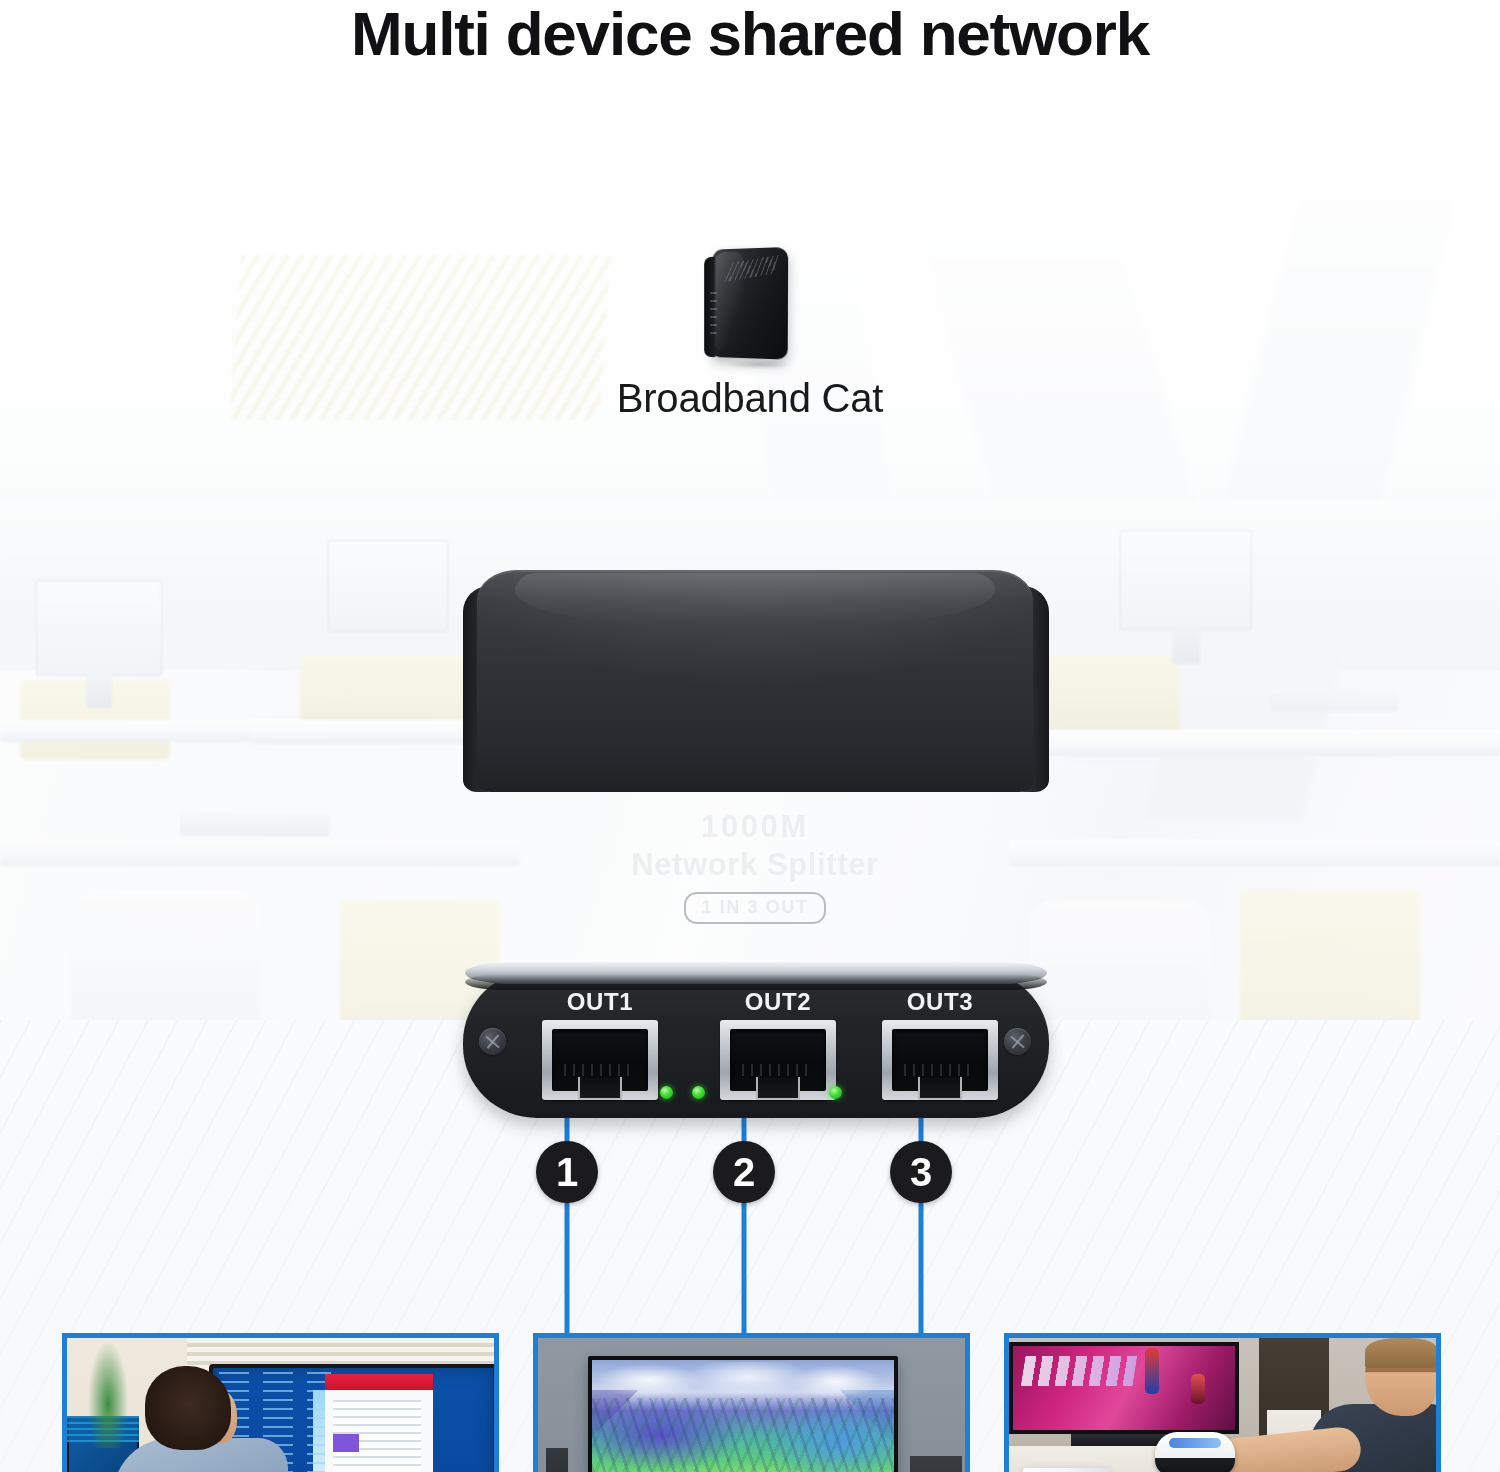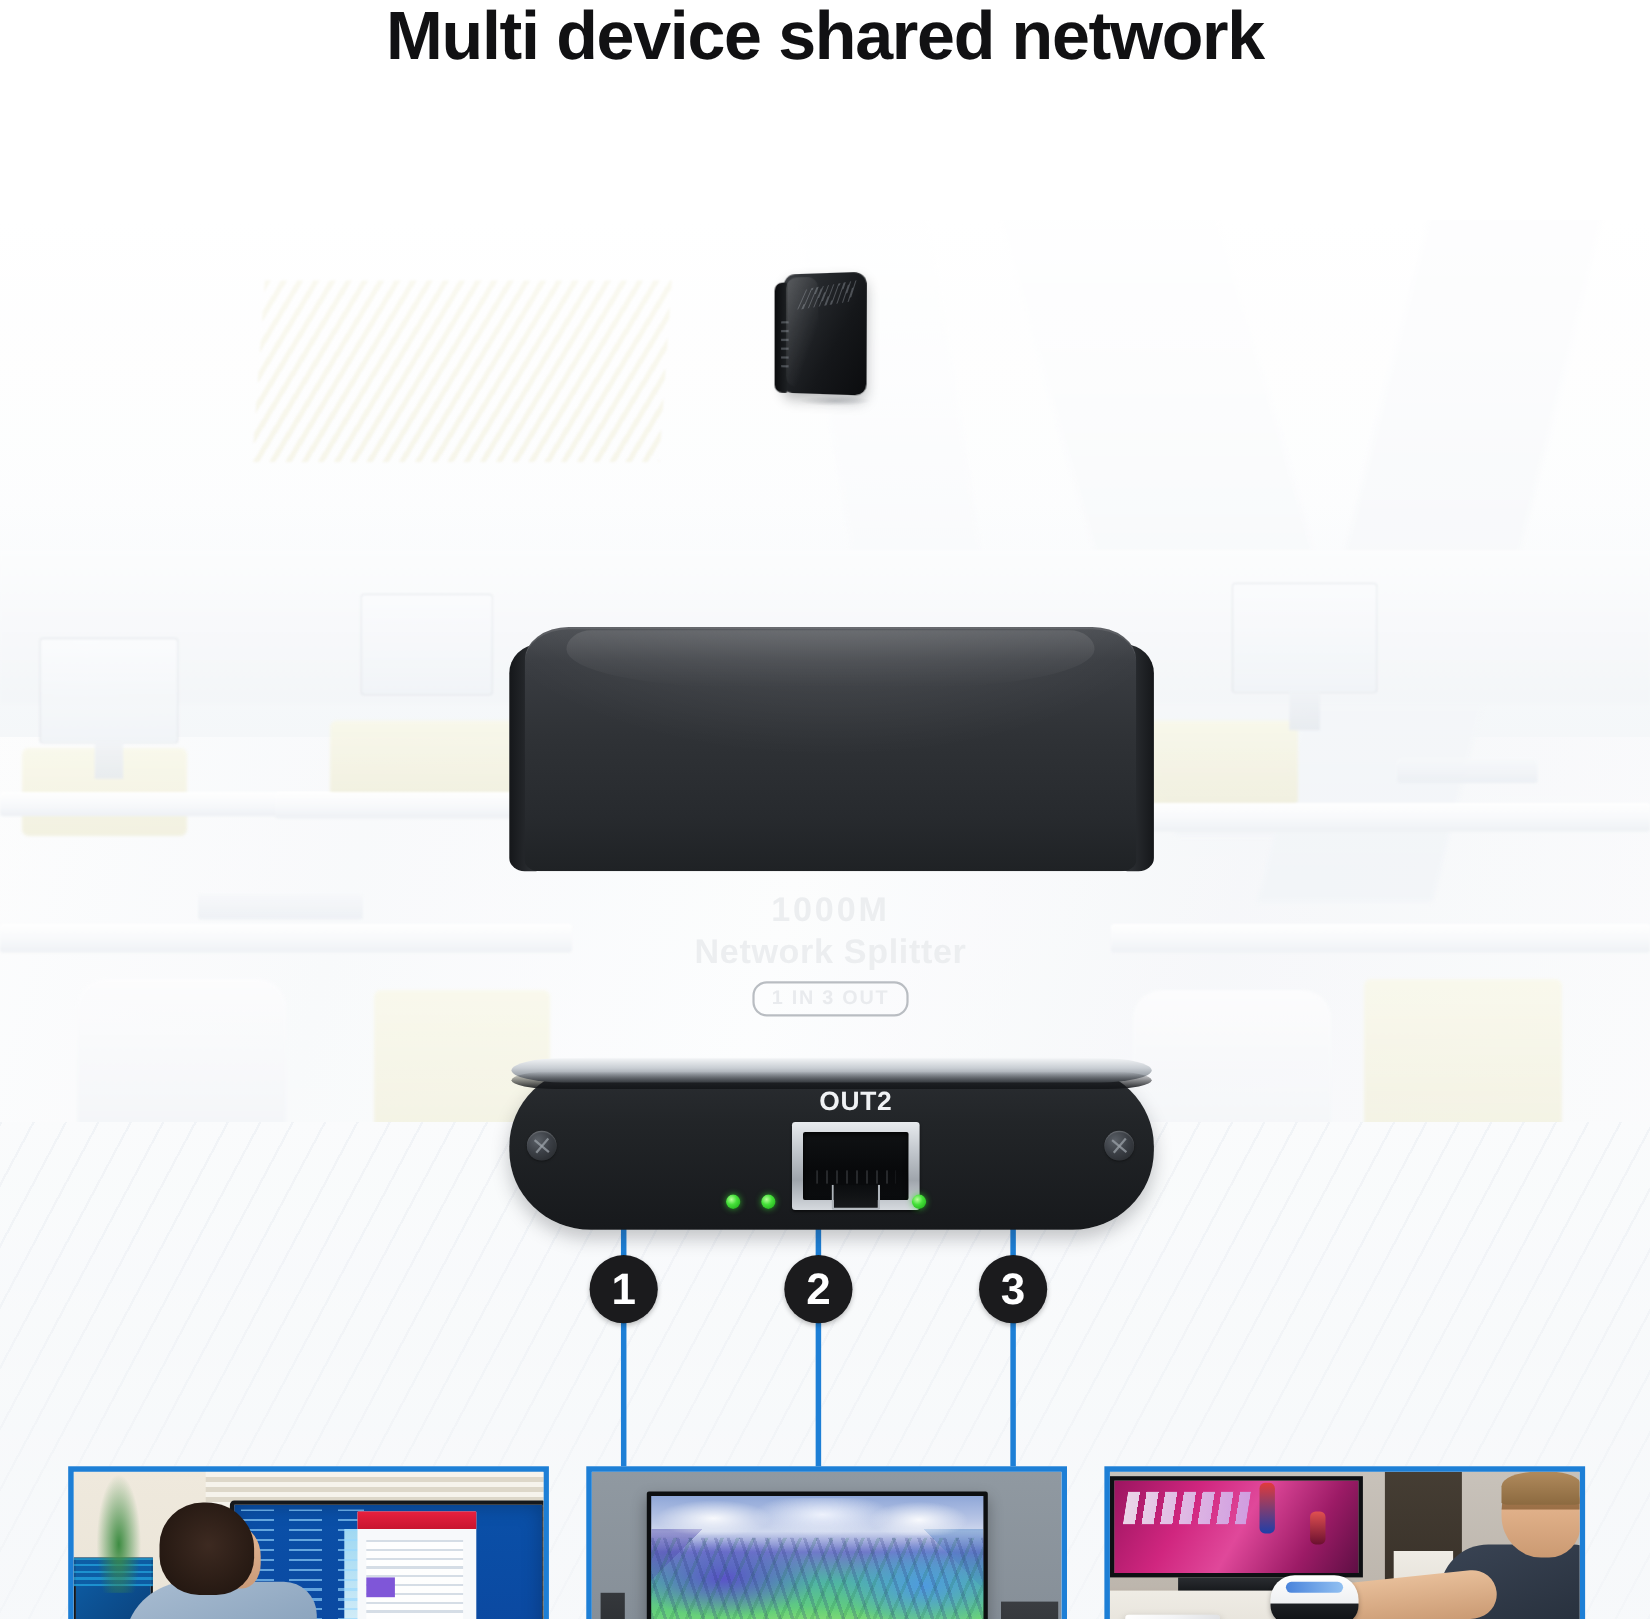--- a/index.html
+++ b/index.html
@@ -551,20 +551,21 @@
 
   <div id="modem-block">
     <div id="modem">
       <div id="modem-body"></div>
       <div id="modem-edge"></div>
       <div id="modem-leds"></div>
       <div id="modem-vents"></div>
       <div id="modem-gloss"></div>
       <div id="modem-shadow"></div>
     </div>
+    <div id="modem-label">Broadband Cat</div>
   </div>
 
   <div id="in-arrow">
     <svg width="210" height="122" viewBox="0 0 210 122" aria-hidden="true">
       <defs>
         <linearGradient id="arrGrad" x1="0" y1="0" x2="0" y2="1">
           <stop offset="0%" stop-color="#f4fbff"></stop>
           <stop offset="14%" stop-color="#cfeeff"></stop>
           <stop offset="38%" stop-color="#59c0f7"></stop>
           <stop offset="68%" stop-color="#17a4f3"></stop>
@@ -588,31 +589,49 @@
       <div id="dev-badge">1 IN 3 OUT</div>
     </div>
 
     <div id="dev-front"></div>
     <div id="dev-rim"></div>
     <div id="dev-rim-dark"></div>
 
     <div class="screw" id="screw-l"></div>
     <div class="screw" id="screw-r"></div>
 
+    <div class="port-group" id="pg1">
+      <div class="port-label">OUT1</div>
+      <div class="rj45">
+        <div class="rj45-shield"></div>
+        <div class="rj45-hole"></div>
+        <div class="rj45-pins"></div>
+        <div class="rj45-key"></div>
+      </div>
+    </div>
 
     <div class="port-group" id="pg2">
       <div class="port-label">OUT2</div>
       <div class="rj45">
         <div class="rj45-shield"></div>
         <div class="rj45-hole"></div>
         <div class="rj45-pins"></div>
         <div class="rj45-key"></div>
       </div>
     </div>
 
+    <div class="port-group" id="pg3">
+      <div class="port-label">OUT3</div>
+      <div class="rj45">
+        <div class="rj45-shield"></div>
+        <div class="rj45-hole"></div>
+        <div class="rj45-pins"></div>
+        <div class="rj45-key"></div>
+      </div>
+    </div>
 
     <div class="led" id="led1"></div>
     <div class="led" id="led2"></div>
     <div class="led" id="led3"></div>
   </div>
 
   <svg id="wires" viewBox="0 0 1500 1272">
     <g fill="none" stroke="#1d7fd6" stroke-width="5">
       <path d="M567 705 L567 1082 L278 1082 L278 1133"></path>
       <path d="M744 705 L744 1133"></path>

